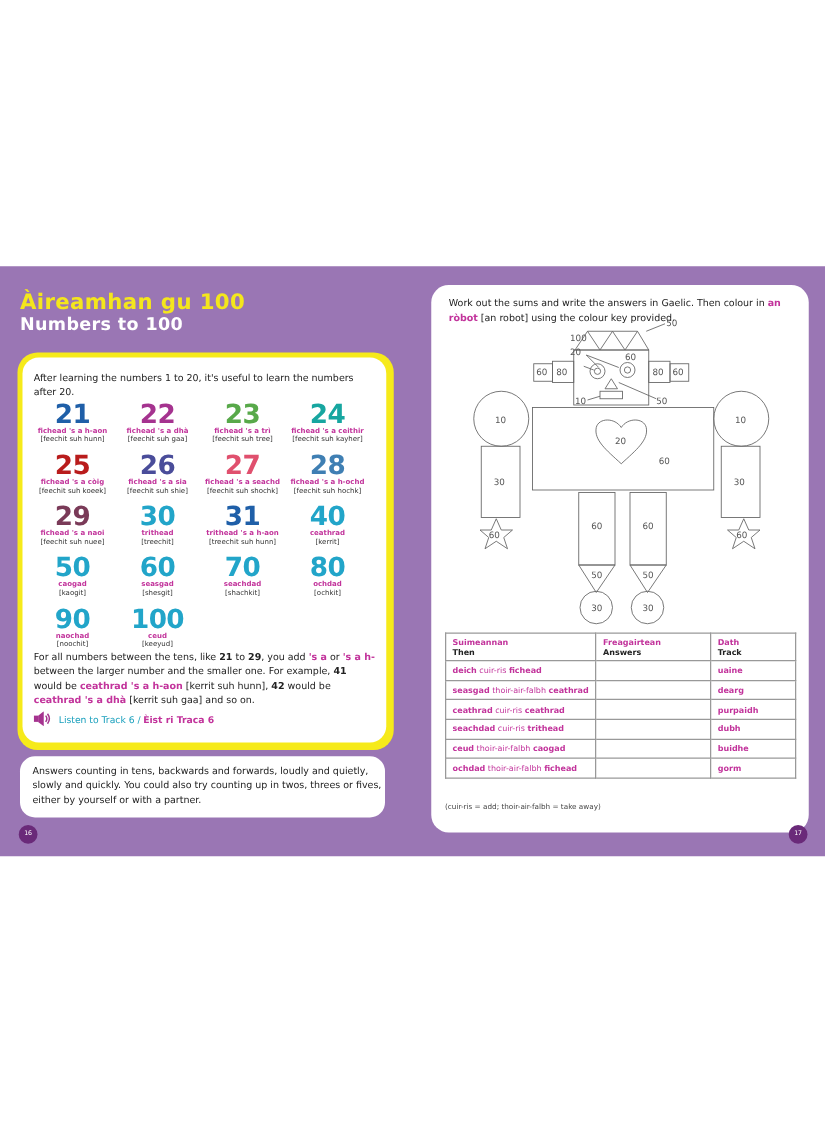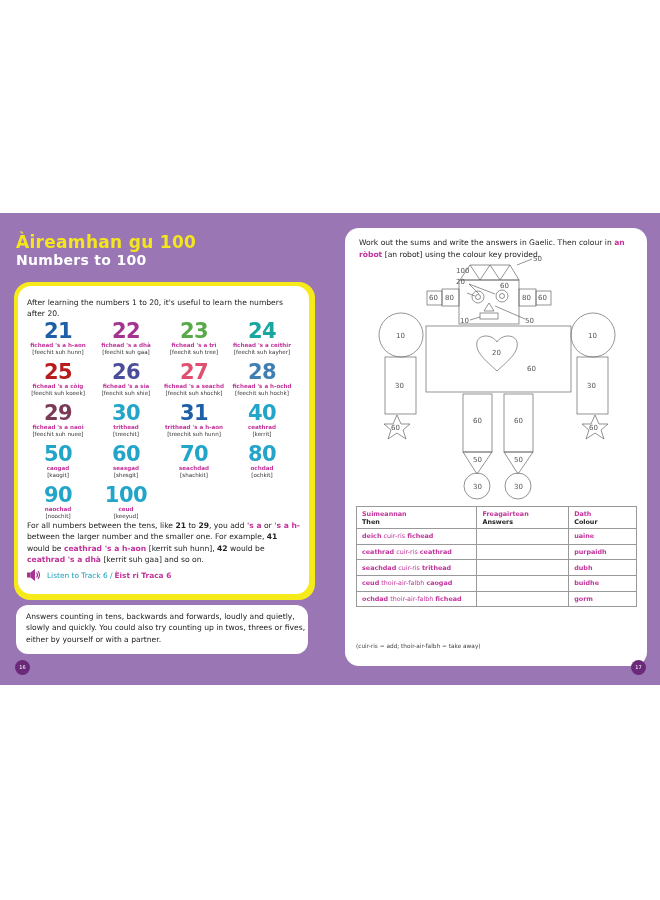--- a/index.html
+++ b/index.html
@@ -277,31 +277,36 @@
             <th class="col-sum">
                 <span class="gd">Suimeannan</span>
                 <span class="en">Then</span>
               </th>
             <th class="col-ans">
                 <span class="gd">Freagairtean</span>
                 <span class="en">Answers</span>
               </th>
             <th class="col-col">
                 <span class="gd">Dath</span>
-                <span class="en">Colour</span>
+                <span class="en">Track</span>
               </th>
           </tr>
         </thead>
         <tbody>
           <tr>
               <td class="sum"><b>deich</b> <span>cuir-ris</span> <b>fichead</b></td>
               <td></td>
               <td class="col">uaine</td>
             </tr>
           <tr>
+              <td class="sum"><b>seasgad</b> <span>thoir-air-falbh</span> <b>ceathrad</b></td>
+              <td></td>
+              <td class="col">dearg</td>
+            </tr>
+          <tr>
               <td class="sum"><b>ceathrad</b> <span>cuir-ris</span> <b>ceathrad</b></td>
               <td></td>
               <td class="col">purpaidh</td>
             </tr>
           <tr>
               <td class="sum"><b>seachdad</b> <span>cuir-ris</span> <b>trithead</b></td>
               <td></td>
               <td class="col">dubh</td>
             </tr>
           <tr>

